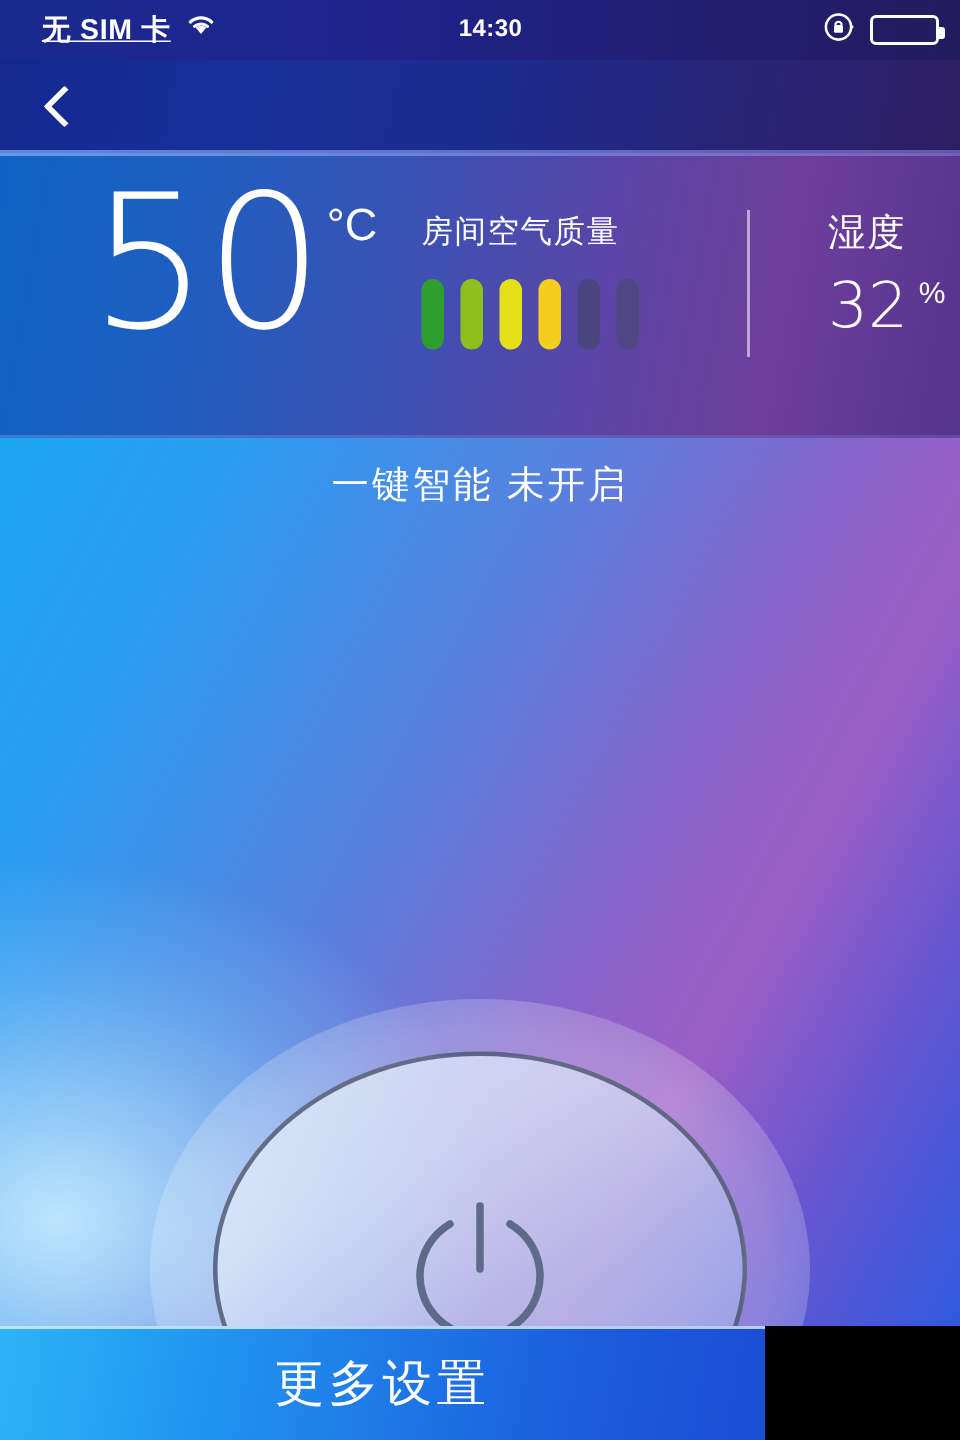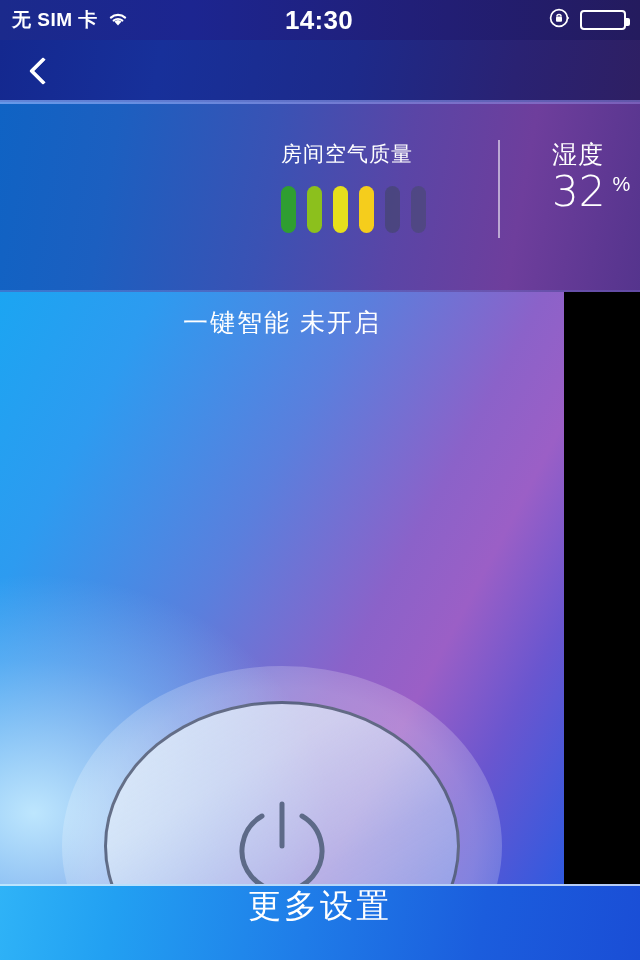--- a/index.html
+++ b/index.html
@@ -11,23 +11,23 @@
   #screen {
     position:relative; width:640px; height:960px; overflow:hidden;
   }
 
   
   #statusbar {
     position:absolute; top:0; left:0; width:640px; height:40px;
     background:linear-gradient(90deg,#1b2a8c 0%,#1c2590 30%,#221e74 70%,#241b5e 100%);
     display:flex; align-items:center; color:#fff; z-index:30;
   }
-  .sb-left { display:flex; align-items:center; gap:9px; padding-left:12px; flex:1; }
+  .sb-left { display:flex; gap:9px; padding-left:28px; flex:1;text-decoration:underline; }
   .sb-text { font-size:19px; font-weight:bold; letter-spacing:.5px; }
-  .sb-center { flex:0 0 auto; font-size:26px; font-weight:bold; letter-spacing:.3px;}
+  .sb-center { flex:0 0 auto; font-size:16px; font-weight:bold; letter-spacing:.3px;}
   .sb-right { display:flex; align-items:center; justify-content:flex-end; gap:10px; padding-right:14px; flex:1; }
   .battery {
     width:46px;height:20px;border:2px solid #fff;border-radius:4px;position:relative;
     padding:2px;
   }
   .battery:after{
     content:"";position:absolute;right:-6px;top:6px;width:4px;height:8px;
     background:#fff;border-radius:0 2px 2px 0;
   }
   .battery-fill{height:100%;background:#fff;border-radius:1px;}
@@ -80,27 +80,27 @@
   #aq-label{ font-size:21px; color:#fff; letter-spacing:1px; white-space:nowrap; }
   #aq-bars{ display:flex; gap:11px; margin-top:18px; }
   .aq-bar{ width:15px; height:47px; border-radius:8px; }
 
   #divider-v{
     position:absolute; left:498px; top:38px; width:2px; height:98px;
     background:rgba(255,255,255,.55);
   }
   #hum-block{ position:absolute; left:552px; top:36px; }
   #hum-label{ font-size:25px; color:#fff; letter-spacing:1px; }
-  #hum-row{ display:flex; align-items:flex-start; margin-top:0; }
+  #hum-row{ display:flex; align-items:flex-start; margin-top:12px; }
   #hum-value{ font-size:42px; color:#fff; font-weight:300; line-height:1; font-family:"DejaVu Sans",sans-serif;}
   #hum-percent{ font-size:20px; color:#fff; margin-left:7px; margin-top:2px; }
 
   
   #main{
-    position:absolute; top:292px; left:0; width:564px; height:592px;
+    position:absolute; top:292px; left:0; width:640px; height:592px;
     background:
       radial-gradient(ellipse 420px 340px at 6% 88%, rgba(195,235,255,.95) 0%, rgba(150,215,255,.35) 45%, rgba(255,255,255,0) 70%),
       linear-gradient(118deg,#1ba5f2 0%, #2d9bf0 18%, #5a7fdd 42%, #8b62c9 62%, #9b5fc6 72%, #6a56cf 84%, #2f5ae0 100%);
     overflow:hidden; z-index:10;
   }
 
   #smart-status{
     position:absolute; top:14px; width:100%; text-align:center;
     color:#fff; font-size:25px; letter-spacing:2px;
   }
@@ -119,23 +119,23 @@
     position:absolute; left:50%; top:50%; transform:translate(-50%,-50%);
     width:356px; height:290px; border-radius:50%;
     border:3px solid rgba(74,84,110,.82);
     background:linear-gradient(150deg, rgba(232,240,250,.80) 0%, rgba(222,234,248,.70) 30%, rgba(185,210,245,.52) 60%, rgba(150,185,240,.38) 100%);
     display:flex; align-items:center; justify-content:center;
   }
   #power-glyph{ width:112px; height:112px; }
 
   
   #bottom-bar{
-    position:absolute; top:884px; left:0; width:640px; height:76px;
+    position:absolute; top:884px; left:0; width:510px; height:76px;
     background:linear-gradient(100deg,#2fb3f7 0%, #22a0f2 18%, #1f7ce8 48%, #1b5ddd 75%, #1a4ed6 100%);
-    z-index:22; display:flex; align-items:flex-start; justify-content:center;
+    z-index:22; display:flex; align-items:center; justify-content:center;
   }
   #bottom-bar:before{
     content:""; position:absolute; top:0; left:0; width:100%; height:2px;
     background:rgba(235,245,255,.75);
   }
   #more-settings-label{ color:#fff; font-size:33px; letter-spacing:3px; }
 </style>
 </head>
 <body>
 
@@ -169,20 +169,24 @@
   </div>
 
   <div id="navbar">
     <div id="back-btn">
       <span class="chev-left"></span>
     </div>
   </div>
 
   <div id="info-panel">
 
+    <div id="temp-block">
+      <span id="temp-value">50</span>
+      <span id="temp-unit">°C</span>
+    </div>
 
     <div id="aq-block">
       <div id="aq-label">房间空气质量</div>
       <div id="aq-bars">
           <span class="aq-bar" style="background: rgb(47, 158, 49);"></span>
           <span class="aq-bar" style="background: rgb(140, 192, 29);"></span>
           <span class="aq-bar" style="background: rgb(230, 223, 28);"></span>
           <span class="aq-bar" style="background: rgb(245, 205, 28);"></span>
           <span class="aq-bar" style="background: rgb(63, 69, 96); opacity: 0.55;"></span>
           <span class="aq-bar" style="background: rgb(69, 74, 106); opacity: 0.55;"></span>

